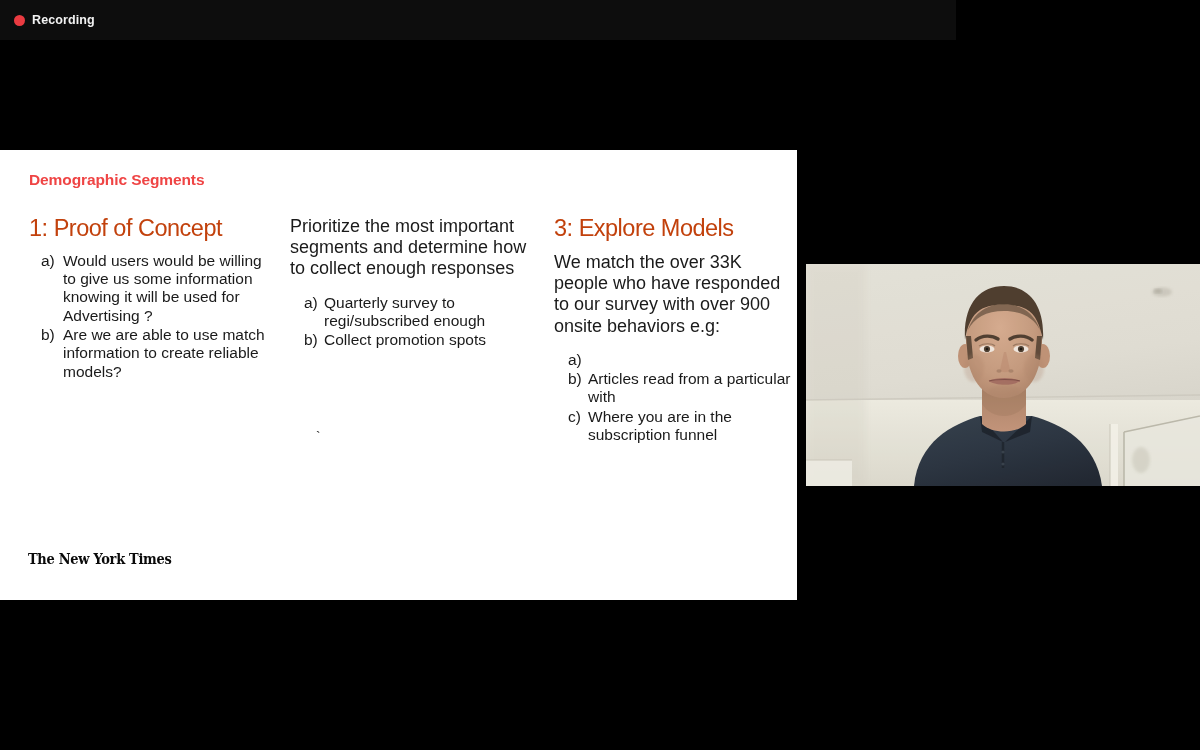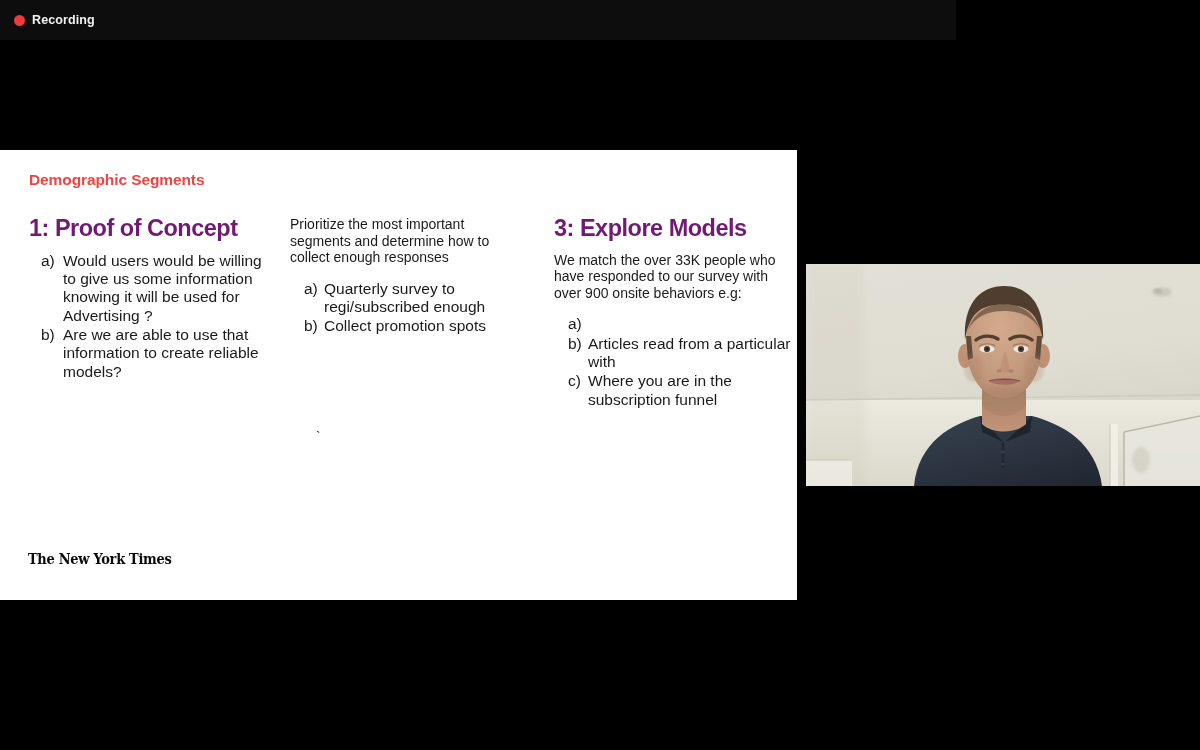--- a/index.html
+++ b/index.html
@@ -67,29 +67,29 @@
   .column {
     position: absolute;
     top: 66px;
   }
   #col-1 { left: 29px;  width: 238px; }
   #col-2 { left: 290px; width: 238px; }
   #col-3 { left: 554px; width: 238px; }
 
   .col-head {
     font-size: 23.5px;
-    font-weight: bold;
-    color: #701a75;
+    font-weight: normal;
+    color: #c2410c;
     letter-spacing: -0.5px;
     line-height: 1.1;
     margin: 0 0 10px 0;
     white-space: nowrap;
   }
   .col-intro {
-    font-size: 14px;
+    font-size: 18px;
     color: #1a1a1a;
     line-height: 1.18;
     margin: 0 0 14px 0;
   }
   .col-list {
     list-style: none;
     margin: 0;
     padding: 0;
   }
   .col-list li {
@@ -163,21 +163,21 @@
 
   <div class="column" id="col-1">
     <h2 class="col-head">1: Proof of Concept</h2>
     <ul class="col-list">
       <li>
         <span class="li-marker">a)</span>
         <span class="li-text">Would users would be willing to give us some information knowing it will be used for Advertising ?</span>
       </li>
       <li>
         <span class="li-marker">b)</span>
-        <span class="li-text">Are we are able to use that information to create reliable models?</span>
+        <span class="li-text">Are we are able to use match information to create reliable models?</span>
       </li>
     </ul>
   </div>
 
   <div class="column" id="col-2">
     <p class="col-intro">Prioritize the most important segments and determine how to collect enough responses</p>
     <ul class="col-list">
       <li>
         <span class="li-marker">a)</span>
         <span class="li-text">Quarterly survey to regi/subscribed enough</span>

